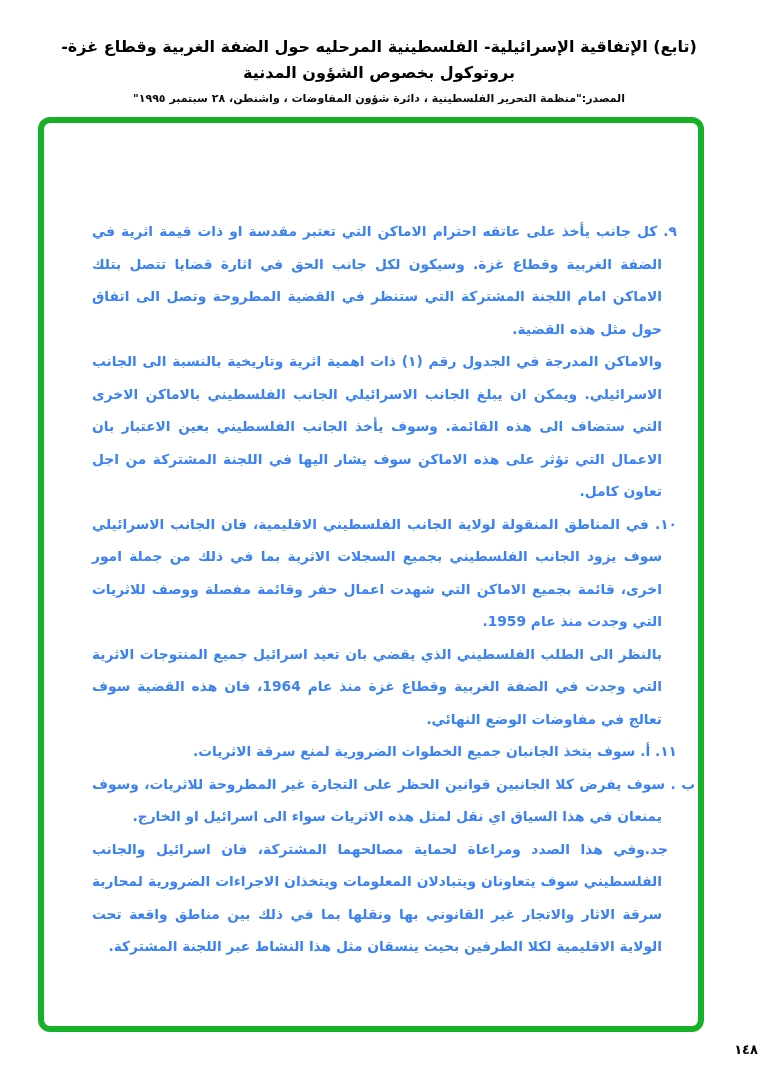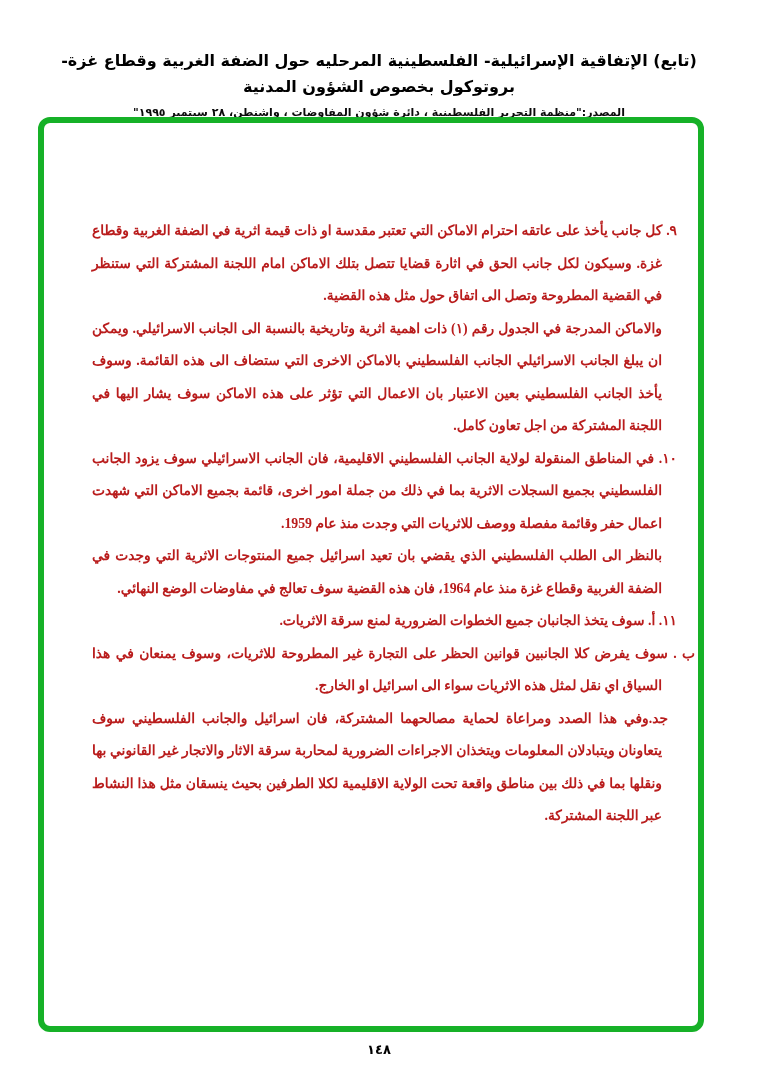--- a/index.html
+++ b/index.html
@@ -14,21 +14,21 @@
     overflow: hidden;
   }
   .page {
     position: relative;
     width: 758px;
     height: 1078px;
     background: #ffffff;
   }
   .header {
     position: absolute;
-    top: 48px;
+    top: 34px;
     left: 0;
     width: 758px;
     text-align: center;
     direction: rtl;
   }
   .header .title {
     font-size: 16px;
     font-weight: bold;
     line-height: 26px;
     padding: 0 40px;
@@ -79,38 +79,37 @@
   }
   .para-flush {
     padding-right: 6px;
     text-indent: -6px;
   }
   .page-number {
     position: absolute;
     top: 1042px;
     left: 0;
     width: 758px;
-    text-align: center;
     font-size: 13px;
     font-weight: bold;
     direction: rtl;
   }
 </style>
 </head>
 <body>
 
 <div class="page">
 
   <div class="header">
     <div class="title">(تابع) الإتفاقية الإسرائيلية- الفلسطينية المرحليه حول الضفة الغربية وقطاع غزة- بروتوكول بخصوص الشؤون المدنية</div>
     <div class="source">المصدر:"منظمة التحرير الفلسطينية ، دائرة شؤون المفاوضات ، واشنطن، ٢٨ سبتمبر ١٩٩٥"</div>
   </div>
 
   <div class="green-frame" style="border-color: rgb(22, 177, 39);">
-    <div class="doc-body" style="color: #b91c1c; font-family: Liberation Serif, serif;">
+    <div class="doc-body" style="color: #3b82f6;">
       <p class="para-hanging">٩. كل جانب يأخذ على عاتقه احترام الاماكن التي تعتبر مقدسة او ذات قيمة اثرية في الضفة الغربية وقطاع غزة. وسيكون لكل جانب الحق في اثارة قضايا تتصل بتلك الاماكن امام اللجنة المشتركة التي ستنظر في القضية المطروحة وتصل الى اتفاق حول مثل هذه القضية.</p>
       <p class="para-indent">والاماكن المدرجة في الجدول رقم (١) ذات اهمية اثرية وتاريخية بالنسبة الى الجانب الاسرائيلي. ويمكن ان يبلغ الجانب الاسرائيلي الجانب الفلسطيني بالاماكن الاخرى التي ستضاف الى هذه القائمة. وسوف يأخذ الجانب الفلسطيني بعين الاعتبار بان الاعمال التي تؤثر على هذه الاماكن سوف يشار اليها في اللجنة المشتركة من اجل تعاون كامل.</p>
       <p class="para-hanging">١٠. في المناطق المنقولة لولاية الجانب الفلسطيني الاقليمية، فان الجانب الاسرائيلي سوف يزود الجانب الفلسطيني بجميع السجلات الاثرية بما في ذلك من جملة امور اخرى، قائمة بجميع الاماكن التي شهدت اعمال حفر وقائمة مفصلة ووصف للاثريات التي وجدت منذ عام 1959.</p>
       <p class="para-indent">بالنظر الى الطلب الفلسطيني الذي يقضي بان تعيد اسرائيل جميع المنتوجات الاثرية التي وجدت في الضفة الغربية وقطاع غزة منذ عام 1964،  فان هذه القضية سوف تعالج في مفاوضات الوضع النهائي.</p>
       <p class="para-hanging">١١. أ. سوف يتخذ الجانبان جميع الخطوات الضرورية لمنع سرقة الاثريات.</p>
       <p class="para-sub">ب . سوف يفرض كلا الجانبين قوانين الحظر على التجارة  غير المطروحة للاثريات، وسوف يمنعان في هذا السياق اي نقل لمثل هذه الاثريات سواء الى اسرائيل او الخارج.</p>
       <p class="para-flush">جد.وفي هذا الصدد ومراعاة لحماية مصالحهما المشتركة، فان اسرائيل والجانب الفلسطيني سوف يتعاونان  ويتبادلان المعلومات ويتخذان الاجراءات الضرورية لمحاربة سرقة الاثار والاتجار غير القانوني بها ونقلها بما في ذلك بين مناطق واقعة تحت الولاية الاقليمية لكلا الطرفين بحيث ينسقان مثل هذا النشاط عبر اللجنة المشتركة.</p>
     </div>
   </div>
 

